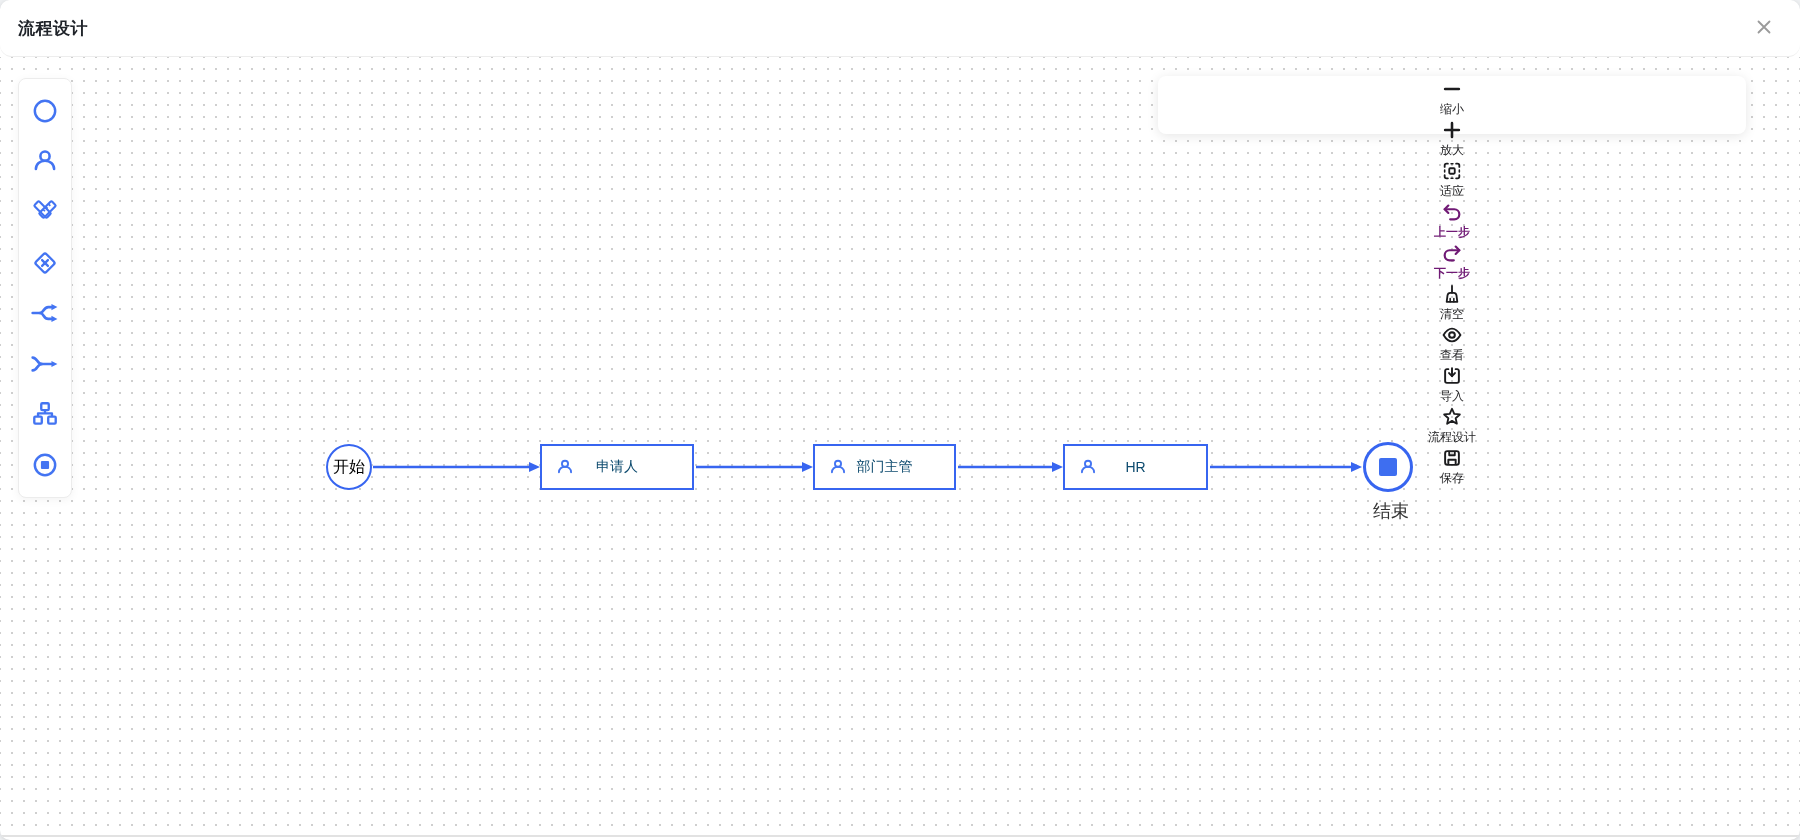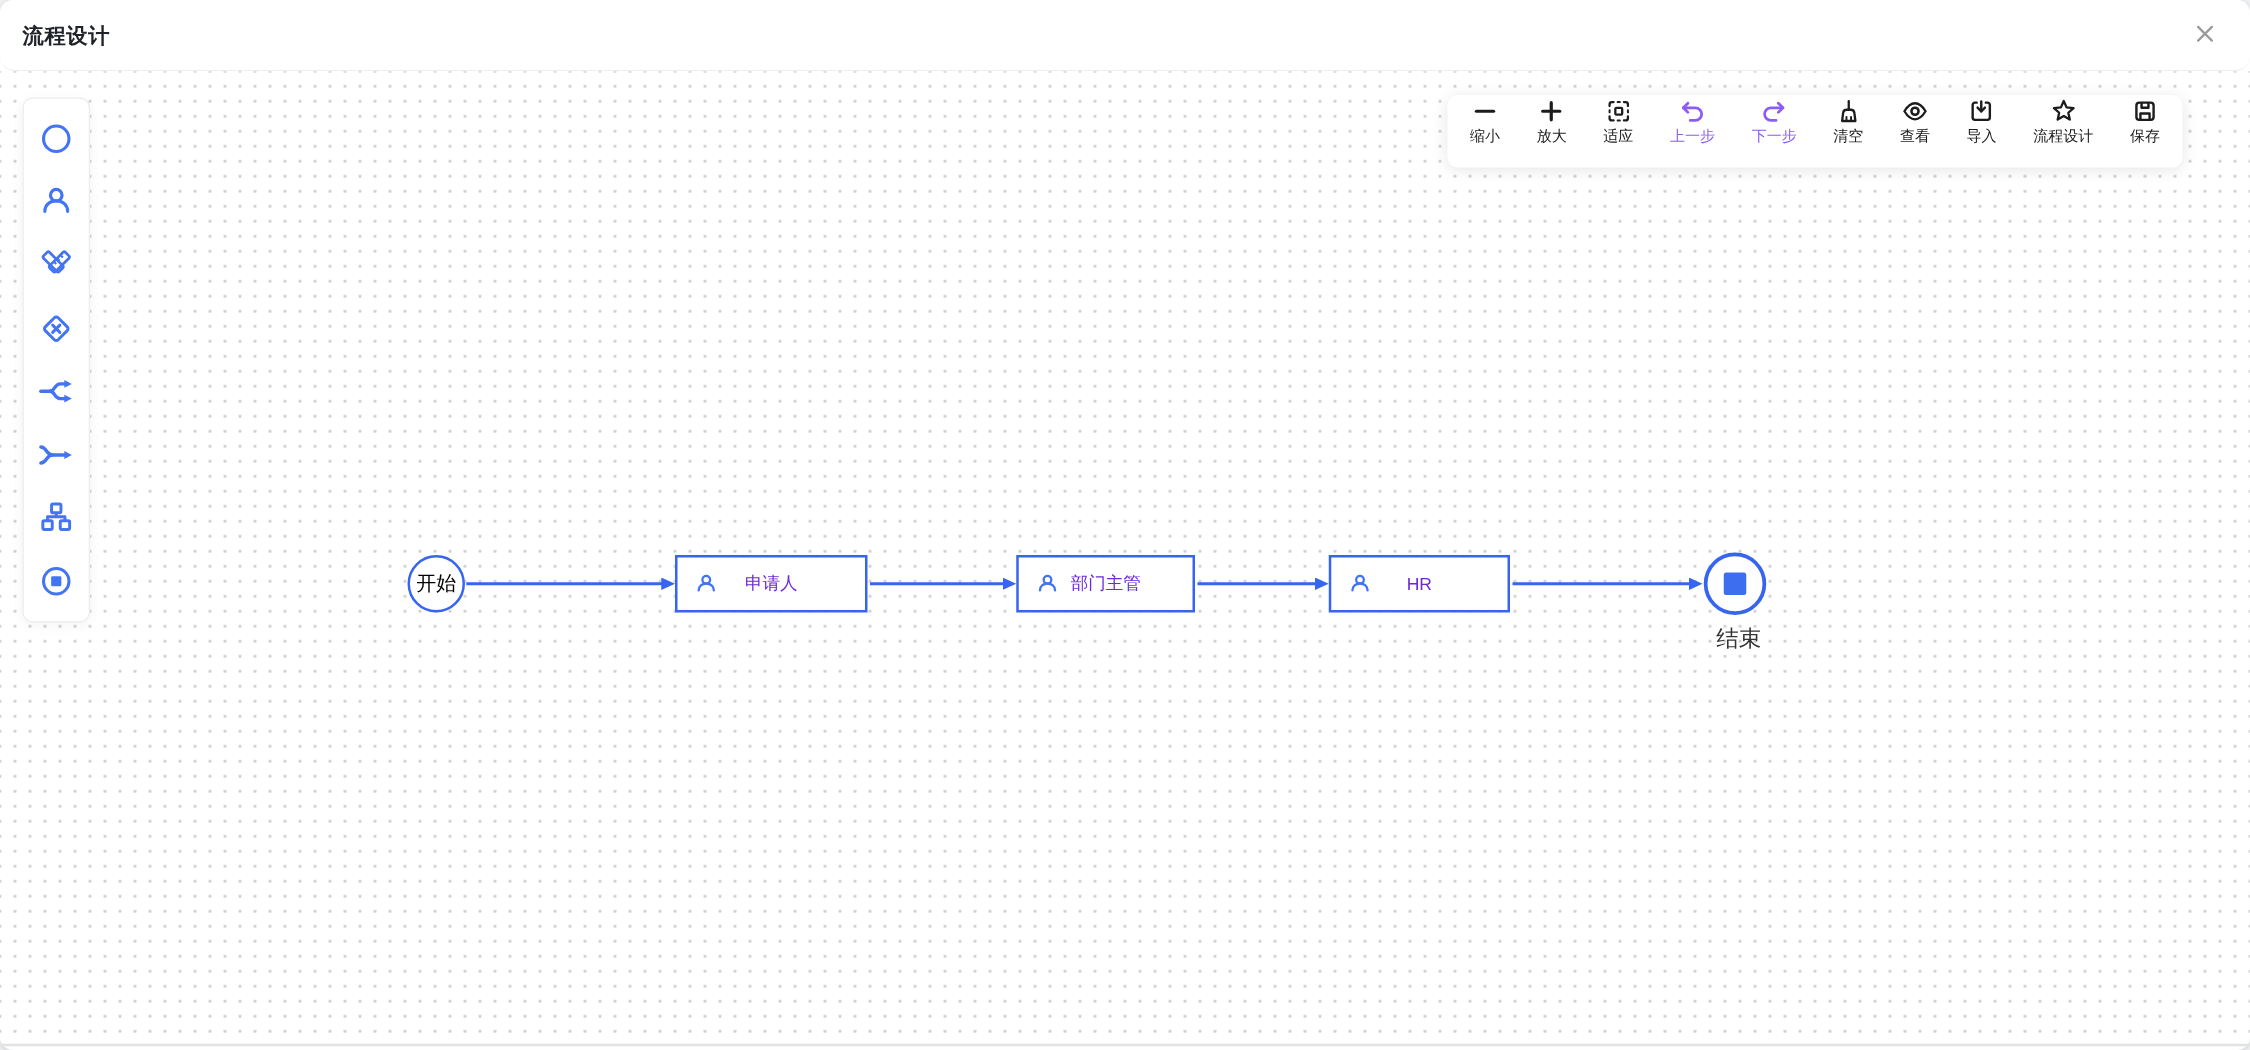--- a/index.html
+++ b/index.html
@@ -16,30 +16,30 @@
   .canvas { position:absolute; top:57px; left:0; right:0; bottom:10px; background:#fff;
     background-image:radial-gradient(#cfcfcf 1.1px, transparent 1.2px);
     background-size:12px 12px; background-position:6px 6px; }
 
   
   .palette { position:absolute; left:18px; top:21px; width:54px; height:420px; background:#fff; border:1px solid #ececec; border-radius:8px; box-shadow:0 2px 10px rgba(0,0,0,.05); display:flex; flex-direction:column; justify-content:space-evenly; align-items:center; z-index:20; }
   .pal-btn { width:38px; height:38px; border:none; background:none; cursor:grab; display:flex; align-items:center; justify-content:center; color:#4374F2; }
   .pal-btn svg { display:block; }
 
   
-  .toolbar { position:absolute; left:1158px; top:19px; width:588px; height:58px; background:#fff; border-radius:8px; box-shadow:0 2px 12px rgba(0,0,0,.10); display:flex; justify-content:space-between; padding:0 16px; z-index:20; }
+  .toolbar { position:absolute; left:1158px; top:19px; width:588px; height:58px; background:#fff; border-radius:8px; box-shadow:0 2px 12px rgba(0,0,0,.10); display:flex; align-items:center; justify-content:space-between; padding:0 16px; z-index:20;flex-direction:column; }
   .tb { border:none; background:none; cursor:pointer; display:flex; flex-direction:column; align-items:center; gap:3px; color:#1c1c1e; padding:2px 2px; }
-  .tb.disabled { color:#8b5cf6; cursor:default; }
+  .tb.disabled { color:#701a75; cursor:default;font-weight:bold; }
   .tb .tb-lb { font-size:12px; line-height:1; white-space:nowrap; color:inherit; }
   .tb svg { display:block; }
 
   
   .node { position:absolute; z-index:10; }
   .start-node { left:326px; top:387px; width:46px; height:46px; border:2.5px solid #3765F0; border-radius:50%; background:#fff; display:flex; align-items:center; justify-content:center; font-size:16px; color:#000000; cursor:move; }
-  .task-node { top:387px; height:46px; border:2px solid #3765F0; background:#fff; display:flex; align-items:center; justify-content:center; font-size:14px; color:#6d28d9; cursor:move; }
+  .task-node { top:387px; height:46px; border:2px solid #3765F0; background:#fff; display:flex; align-items:center; justify-content:center; font-size:14px; color:#0c4a6e; cursor:move; }
   .task-node .u-ic { position:absolute; left:13px; top:50%; transform:translateY(-50%); color:#4374F2; display:flex; }
   .task-1 { left:540px; width:154px; }
   .task-2 { left:813px; width:143px; }
   .task-3 { left:1063px; width:145px; }
   .end-node { left:1363px; top:385px; width:50px; height:50px; border:3px solid #3765F0; border-radius:50%; background:#fff; display:flex; align-items:center; justify-content:center; cursor:move; }
   .end-node .sq { width:18px; height:18px; background:#3E6EF0; border-radius:2px; }
   .end-label { position:absolute; left:-25px; top:54px; width:100px; text-align:center; font-size:18px; color:#333; }
 
   .edges { position:absolute; inset:0; z-index:5; }
 </style>

